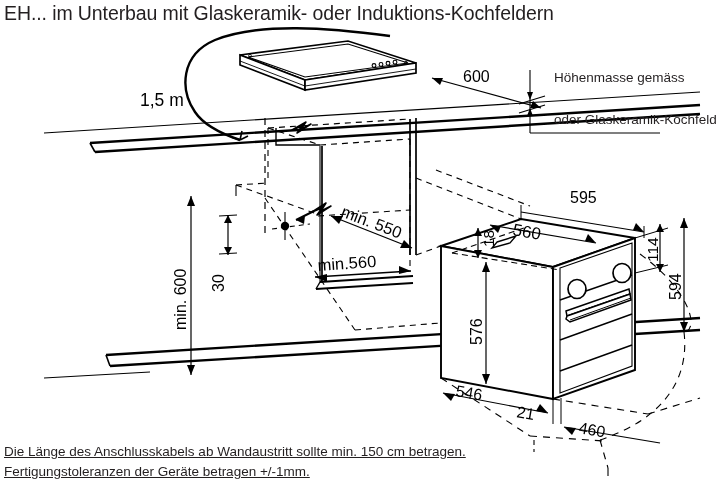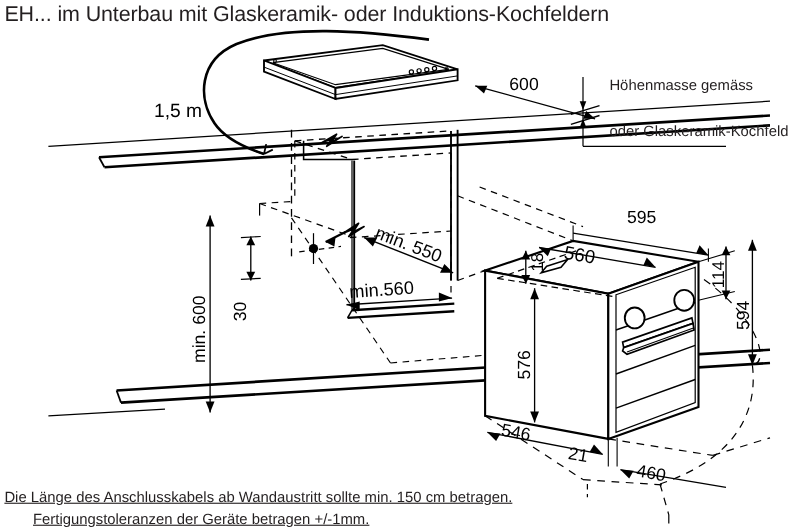--- a/index.html
+++ b/index.html
@@ -308,15 +308,15 @@
       <line x1="608" y1="468" x2="608" y2="476" stroke="#000" stroke-width="1.1"></line>
       <line x1="534" y1="440" x2="534" y2="452" stroke="#000" stroke-width="1.1" stroke-dasharray="5 4"></line>
     </g>
 
   </svg>
 
   <div class="note-line" style="left:554px; top:70px;">Höhenmasse gemäss</div>
   <div class="note-line" style="left:554px; top:112px;text-align:center;">oder Glaskeramik-Kochfeld</div>
 
   <div class="footer-line" style="top:444px;">Die Länge des Anschlusskabels ab Wandaustritt sollte min. 150 cm betragen.</div>
-  <div class="footer-line" style="top:464px;margin-left:26px;">Fertigungstoleranzen der Geräte betragen +/-1mm.</div>
+  <div class="footer-line" style="top:464px;">Fertigungstoleranzen der Geräte betragen +/-1mm.</div>
 
 </div>
 
 </body></html>

